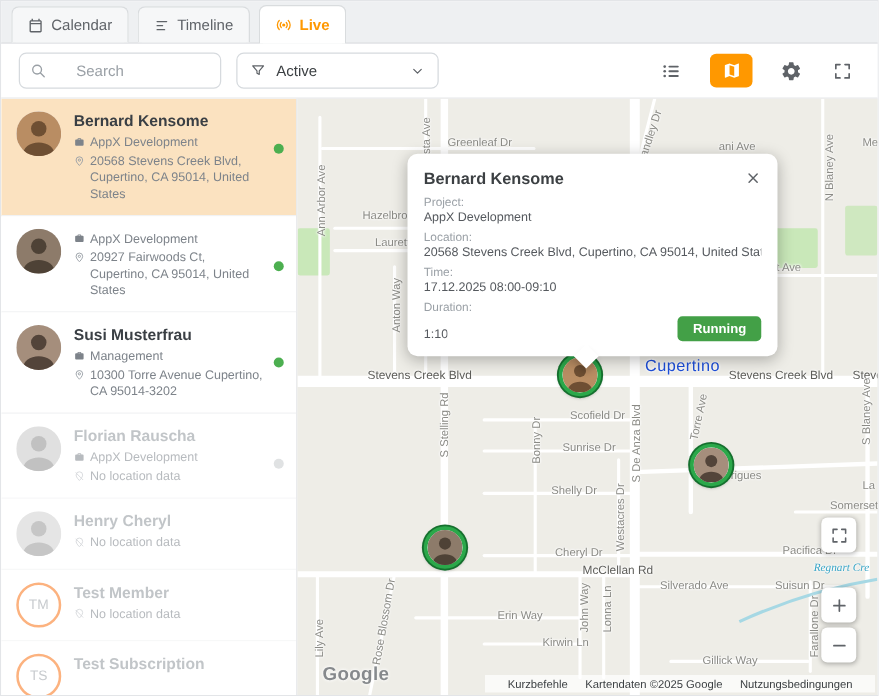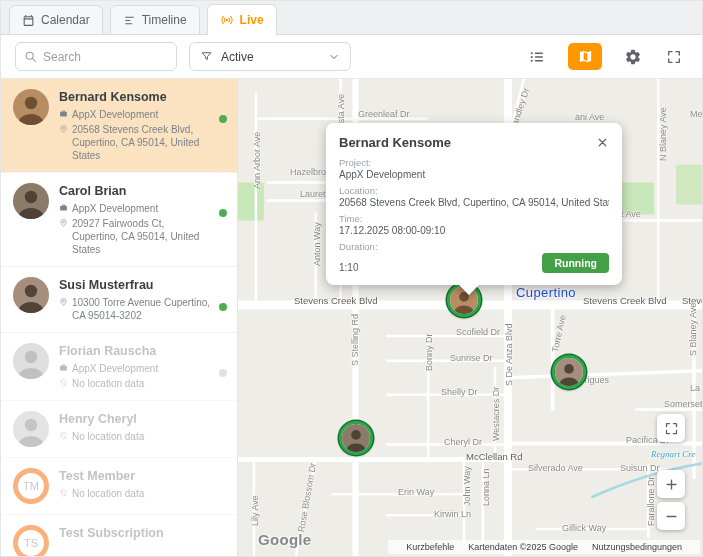--- a/index.html
+++ b/index.html
@@ -9,38 +9,38 @@
 
   
   .tabbar{height:34px;background:#eef0f2;display:flex;align-items:flex-end;padding-left:8px;border-bottom:1px solid #d9dcde;flex:none;}
   .tab{height:29px;display:flex;align-items:center;gap:6px;padding:0 12px;background:#f6f7f8;border:1px solid #d9dcde;border-bottom:none;border-radius:6px 6px 0 0;margin-right:7px;font-size:12px;color:#5f6368;cursor:pointer;}
   .tab .ticon{display:flex;color:#5f6368;}
   .tab.active{background:#fff;height:31px;margin-bottom:-1px;color:#ff9800;font-weight:bold;}
   .tab.active .ticon{color:#ff9800;}
 
   
   .toolbar{height:44px;background:#fff;display:flex;align-items:center;padding:0 18px 0 14px;gap:12px;border-bottom:1px solid #e6e8ea;flex:none;}
-  .searchbox{width:162px;height:29px;border:1px solid #d6dade;border-radius:6px;display:flex;align-items:center;padding:0 8px;gap:6px;}
+  .searchbox{width:162px;height:29px;border:1px solid #d6dade;border-radius:6px;display:flex;align-items:center;padding:0 8px;gap:24px;}
   .searchbox input{border:none;outline:none;width:100%;font-size:12px;color:#3c4043;font-family:inherit;background:transparent;}
   .searchbox input::placeholder{color:#9aa0a6;}
   .filter{width:162px;height:29px;border:1px solid #d6dade;border-radius:6px;display:flex;align-items:center;padding:0 10px;gap:8px;font-size:12px;color:#3c4043;cursor:pointer;background:#fff;}
   .filter .chev{margin-left:auto;display:flex;}
   .tright{margin-left:auto;display:flex;align-items:center;gap:20px;}
   .iconbtn{background:none;border:none;display:flex;align-items:center;justify-content:center;cursor:pointer;padding:2px;}
   .iconbtn.mapactive{background:#ff9800;border-radius:5px;width:34px;height:27px;padding:0;}
 
   
   .content{flex:1;display:flex;min-height:0;}
   .sidebar{width:237px;border-right:1px solid #e2e4e6;overflow:hidden;background:#fff;flex:none;}
   .mrow{position:relative;display:flex;padding:10px 26px 10px 12px;gap:10px;border-bottom:1px solid #f1f2f3;cursor:pointer;background:#fff;}
   .mrow.selected{background:#fbe2c0;}
   .mrow.inactive{opacity:.55;}
   .avatar{width:36px;height:36px;border-radius:50%;overflow:hidden;flex:none;background:#eee;}
   .avatar svg{display:block;width:100%;height:100%;}
-  .avatar.initials{display:flex;align-items:center;justify-content:center;border:5px solid #f97316;color:#9aa0a6;font-size:11px;background:#fff;}
+  .avatar.initials{display:flex;align-items:center;justify-content:center;border:2px solid #f97316;color:#9aa0a6;font-size:11px;background:#fff;}
   .minfo{min-width:0;}
   .mname{font-size:12.5px;font-weight:bold;color:#3a3f44;line-height:17px;}
   .inactive .mname{color:#8f959b;}
   .mline{display:flex;gap:4px;font-size:10px;color:#7d838a;line-height:13px;margin-top:2px;align-items:flex-start;}
   .mline .picon{flex:none;display:flex;margin-top:1px;color:#9aa0a6;}
   .dot{position:absolute;right:10px;top:36px;width:8px;height:8px;border-radius:50%;}
   .dot.online{background:#4caf50;}
   .dot.offline{background:#c6cacd;}
 
   
@@ -194,21 +194,20 @@
 
   <div class="mrow">
     <div class="avatar">
             <svg viewBox="0 0 36 36" xmlns="http://www.w3.org/2000/svg">
               <rect width="36" height="36" fill="#8d7b6a"></rect>
               <circle cx="18" cy="14" r="6.2" fill="#4e4236"></circle>
               <path d="M5 36c0-7 6-11 13-11s13 4 13 11z" fill="#4e4236"></path>
             </svg>
           </div>
     <div class="minfo">
-      <div class="mname">Carol Brian</div>
       <div class="mline">
         <span class="picon">
           <svg width="9" height="9" viewBox="0 0 24 24" fill="#7d838a">
                   <path d="M10 4h4a2 2 0 012 2v1h3a2 2 0 012 2v9a2 2 0 01-2 2H5a2 2 0 01-2-2V9a2 2 0 012-2h3V6a2 2 0 012-2zm0 3h4V6h-4v1z"></path>
                 </svg>
         </span>
         <span>AppX Development</span>
       </div>
       <div class="mline">
         <span class="picon">
@@ -227,20 +226,28 @@
   <div class="mrow">
     <div class="avatar">
             <svg viewBox="0 0 36 36" xmlns="http://www.w3.org/2000/svg">
               <rect width="36" height="36" fill="#a58e7c"></rect>
               <circle cx="18" cy="14" r="6.2" fill="#53443a"></circle>
               <path d="M5 36c0-7 6-11 13-11s13 4 13 11z" fill="#53443a"></path>
             </svg>
           </div>
     <div class="minfo">
       <div class="mname">Susi Musterfrau</div>
+      <div class="mline">
+        <span class="picon">
+          <svg width="9" height="9" viewBox="0 0 24 24" fill="#7d838a">
+                  <path d="M10 4h4a2 2 0 012 2v1h3a2 2 0 012 2v9a2 2 0 01-2 2H5a2 2 0 01-2-2V9a2 2 0 012-2h3V6a2 2 0 012-2zm0 3h4V6h-4v1z"></path>
+                </svg>
+        </span>
+        <span>Management</span>
+      </div>
       <div class="mline">
         <span class="picon">
           <svg width="9" height="10" viewBox="0 0 24 24" fill="none" stroke="#9aa0a6" stroke-width="2">
                   <path d="M12 21s-7-6.5-7-11.5a7 7 0 0114 0C19 14.5 12 21 12 21z"></path>
                   <circle cx="12" cy="9.5" r="2.4"></circle>
                 </svg>
         </span>
 
         <span>10300 Torre Avenue Cupertino, CA 95014-3202</span>
       </div>

